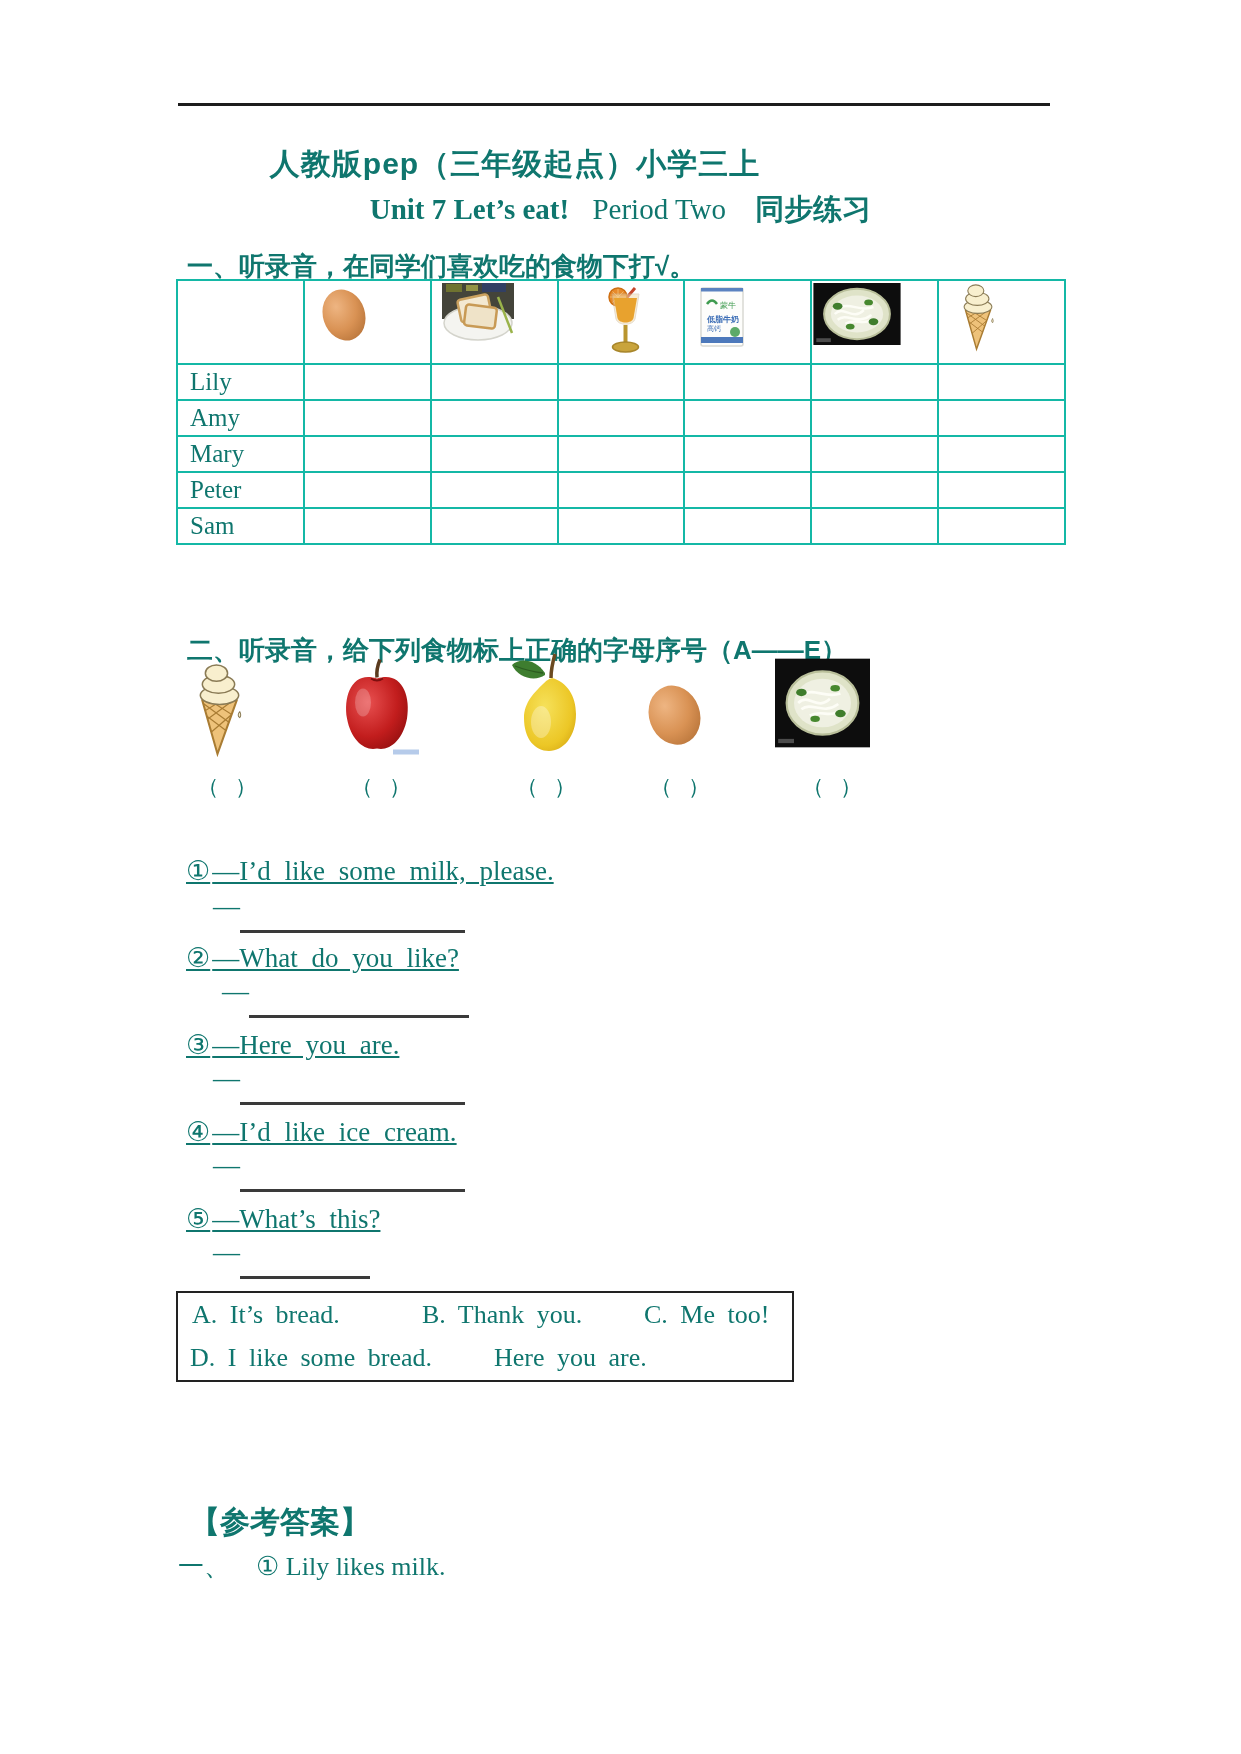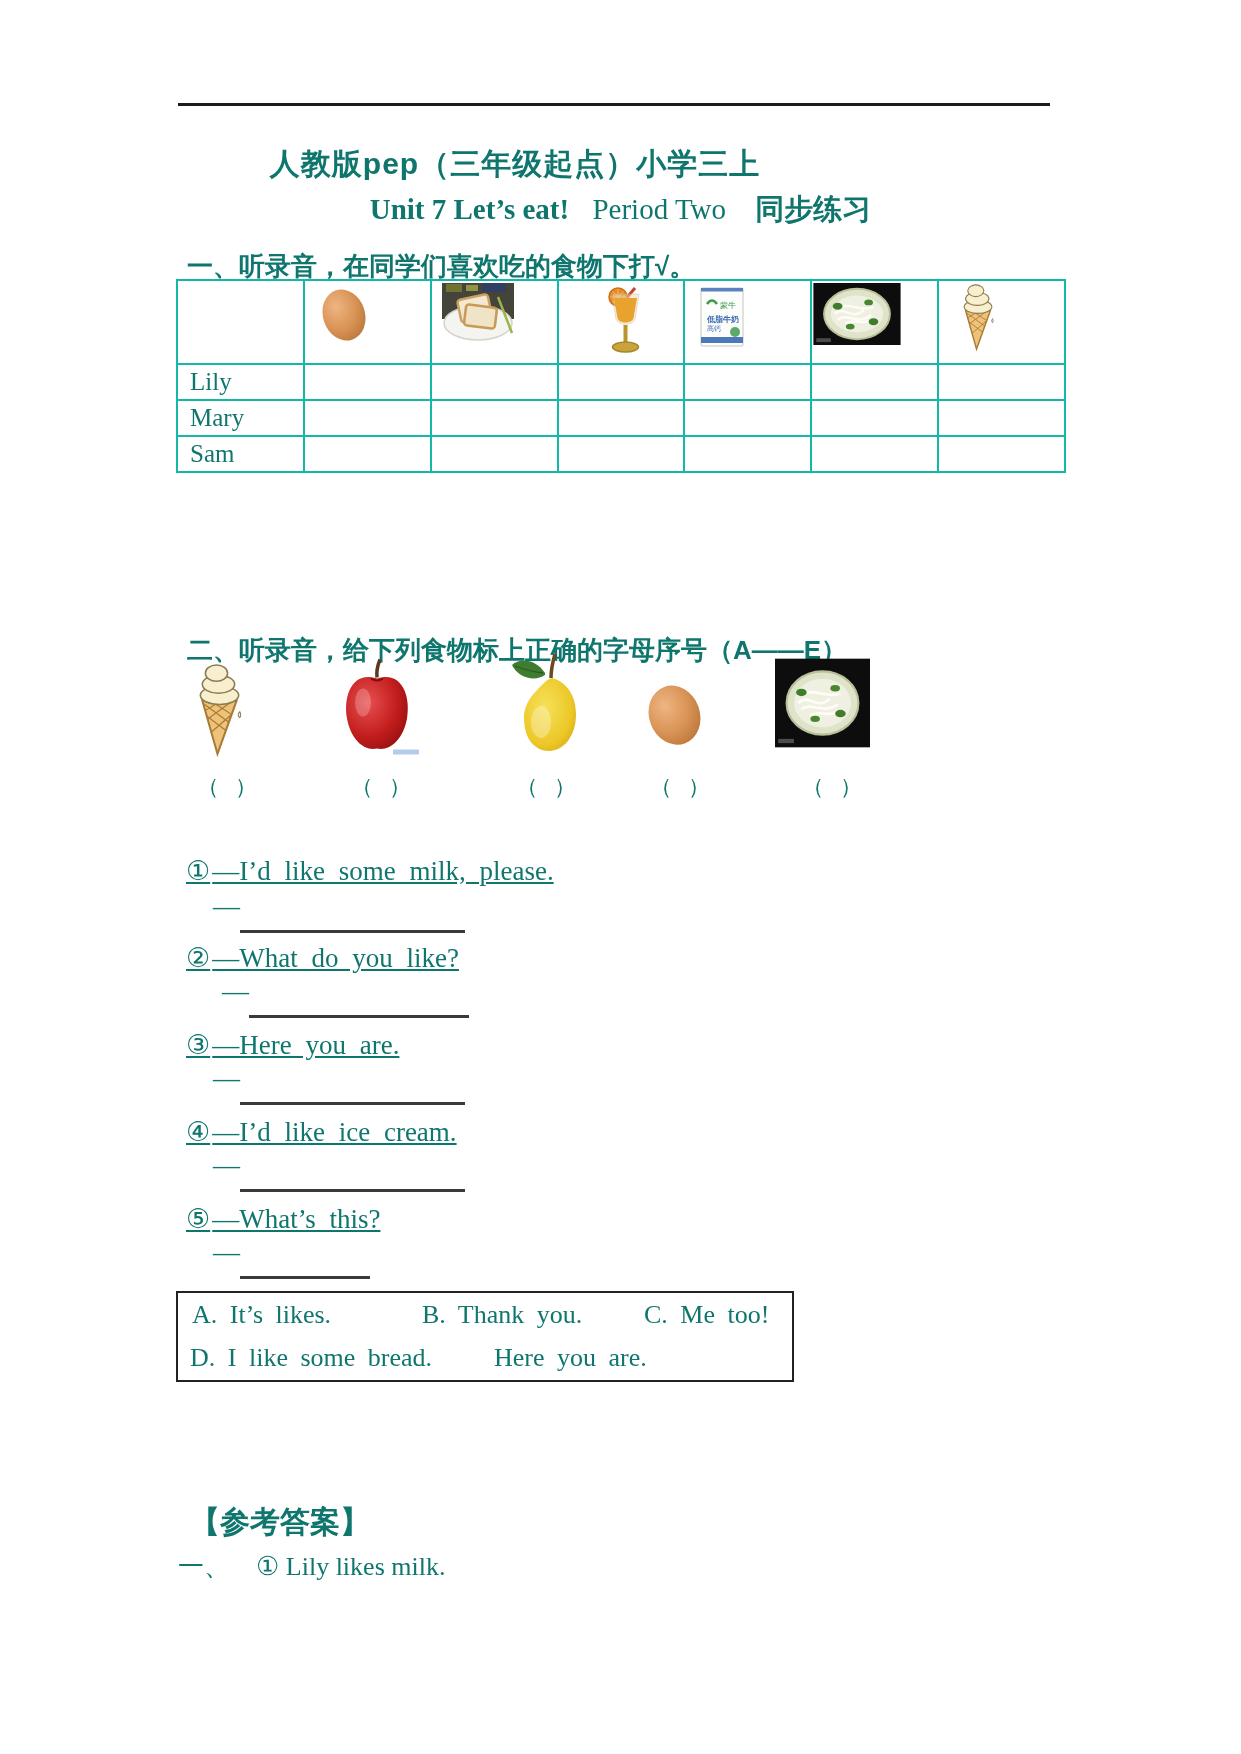--- a/index.html
+++ b/index.html
@@ -175,21 +175,39 @@
       <tr class="body">
         <td class="name-cell">Lily</td>
         <td></td>
             <td></td>
         <td></td>
             <td></td>
         <td></td>
             <td></td>
       </tr>
       <tr class="body">
+        <td class="name-cell">Amy</td>
+        <td></td>
+            <td></td>
+        <td></td>
+            <td></td>
+        <td></td>
+            <td></td>
+      </tr>
+      <tr class="body">
         <td class="name-cell">Mary</td>
+        <td></td>
+            <td></td>
+        <td></td>
+            <td></td>
+        <td></td>
+            <td></td>
+      </tr>
+      <tr class="body">
+        <td class="name-cell">Peter</td>
         <td></td>
             <td></td>
         <td></td>
             <td></td>
         <td></td>
             <td></td>
       </tr>
       <tr class="body">
         <td class="name-cell">Sam</td>
         <td></td>
@@ -320,21 +338,21 @@
 
   <div class="q" style="left:186px;top:1202px">
     <span class="qnum">⑤</span><span>—What’s this?</span>
   </div>
   <div class="blank" style="left:213px;top:1242px">
     <span class="dash">—</span>
       <span class="rule" style="width:130px"></span>
   </div>
 
   <div class="abs" id="answer-box">
-    <span style="left:14px;top:7px">A. It’s likes.</span>
+    <span style="left:14px;top:7px">A. It’s bread.</span>
     <span style="left:244px;top:7px">B. Thank you.</span>
     <span style="left:466px;top:7px">C. Me too!</span>
     <span style="left:12px;top:50px">D. I like some bread.</span>
     <span style="left:316px;top:50px">Here you are.</span>
   </div>
 
   <div class="abs" id="ref-heading">【参考答案】</div>
   <div class="abs" id="ref-item">
     <span class="pfx">一、</span><span>① Lily likes milk.</span>
   </div>

